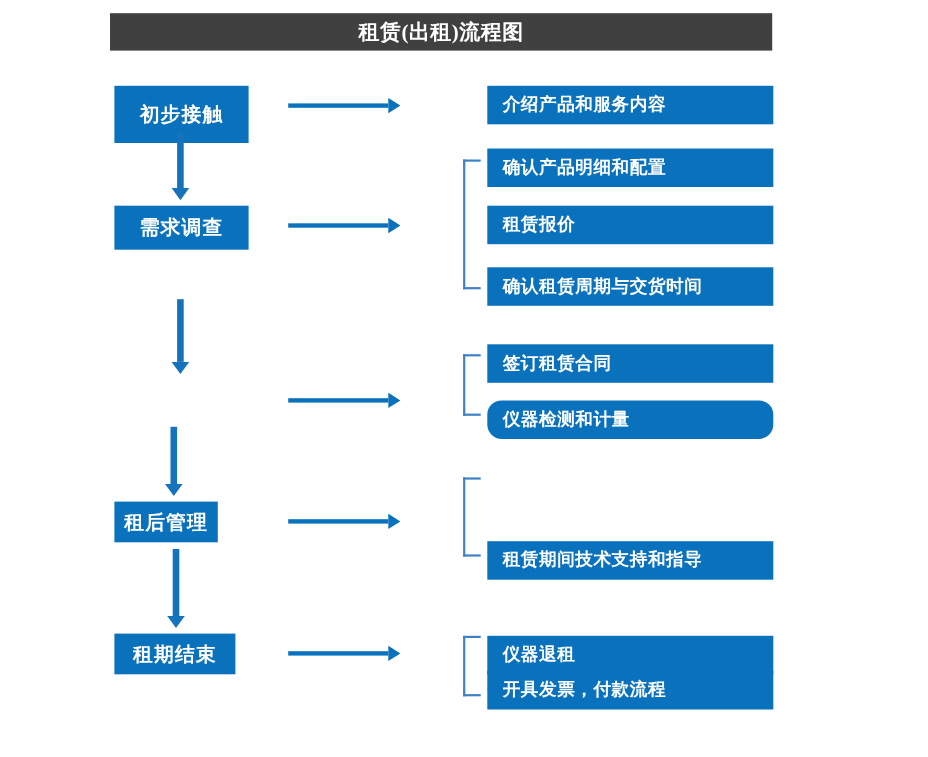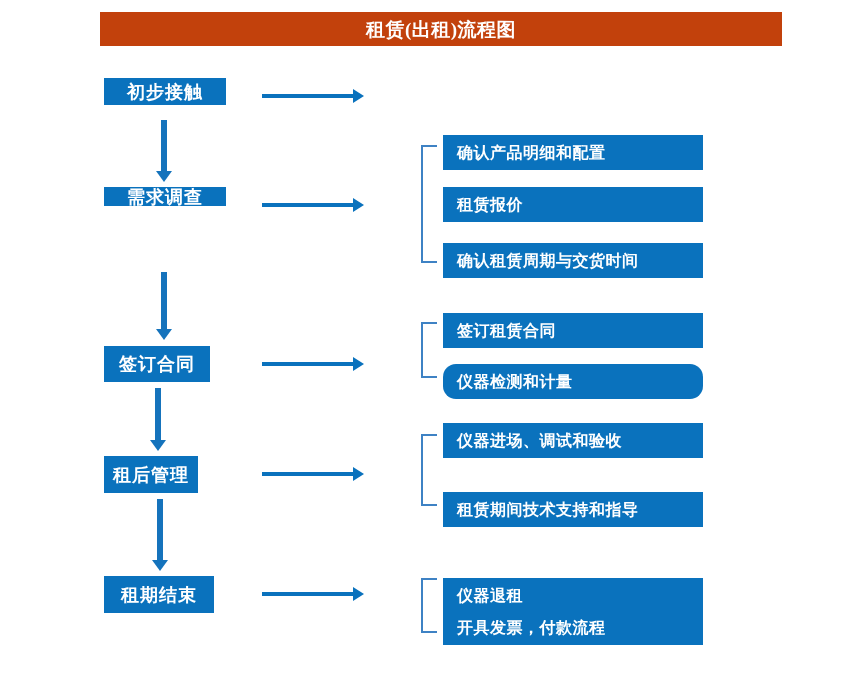--- a/index.html
+++ b/index.html
@@ -21,23 +21,23 @@
     top: 0;
     width: 844px;
     height: 688px;
   }
 
   
   .title-bar {
     position: absolute;
     left: 100px;
     top: 12px;
-    width: 682px;
+    width: 602px;
     height: 34px;
-    background: #c2410c;
+    background: #404040;
     display: flex;
     align-items: center;
     justify-content: center;
   }
   .title-bar .title-text {
     color: #ffffff;
     font-size: 19px;
     font-weight: bold;
     letter-spacing: 0.5px;
     line-height: 1;
@@ -137,31 +137,28 @@
 </style>
 </head>
 <body>
 
 <div id="canvas">
 
   <div class="title-bar">
     <span class="title-text">租赁(出租)流程图</span>
   </div>
 
-  <div class="stage-box" style="left:104px; top:78px; width:122px; height:27px;">
+  <div class="stage-box" style="left:104px; top:78px; width:122px; height:52px;">
     <span class="stage-label">初步接触</span>
   </div>
 
-  <div class="stage-box" style="left:104px; top:187px; width:122px; height:19px;">
+  <div class="stage-box" style="left:104px; top:187px; width:122px; height:40px;">
     <span class="stage-label">需求调查</span>
   </div>
 
-  <div class="stage-box" style="left:104px; top:346px; width:106px; height:36px;">
-    <span class="stage-label">签订合同</span>
-  </div>
 
   <div class="stage-box" style="left:104px; top:456px; width:94px; height:37px;">
     <span class="stage-label">租后管理</span>
   </div>
 
   <div class="stage-box" style="left:104px; top:576px; width:110px; height:37px;">
     <span class="stage-label">租期结束</span>
   </div>
 
   <div class="v-arrow" style="left:156px; top:120px; height:62px;">
@@ -210,20 +207,23 @@
   </div>
 
   <div class="bracket" style="left:421px; top:145px; height:118px;"></div>
 
   <div class="bracket" style="left:421px; top:322px; height:56px;"></div>
 
   <div class="bracket" style="left:421px; top:434px; height:72px;"></div>
 
   <div class="bracket" style="left:421px; top:578px; height:55px;"></div>
 
+  <div class="detail-box" style="top:78px;">
+    <span class="detail-label">介绍产品和服务内容</span>
+  </div>
 
   <div class="detail-box" style="top:135px;">
     <span class="detail-label">确认产品明细和配置</span>
   </div>
 
   <div class="detail-box" style="top:187px;">
     <span class="detail-label">租赁报价</span>
   </div>
 
   <div class="detail-box" style="top:243px;">
@@ -231,23 +231,20 @@
   </div>
 
   <div class="detail-box" style="top:313px;">
     <span class="detail-label">签订租赁合同</span>
   </div>
 
   <div class="detail-box" style="top:364px;border-radius:13px;">
     <span class="detail-label">仪器检测和计量</span>
   </div>
 
-  <div class="detail-box" style="top:423px;">
-    <span class="detail-label">仪器进场、调试和验收</span>
-  </div>
 
   <div class="detail-box" style="top:492px;">
     <span class="detail-label">租赁期间技术支持和指导</span>
   </div>
 
   <div class="detail-box" style="top:578px;">
     <span class="detail-label">仪器退租</span>
   </div>
 
   <div class="detail-box" style="top:610px;">

